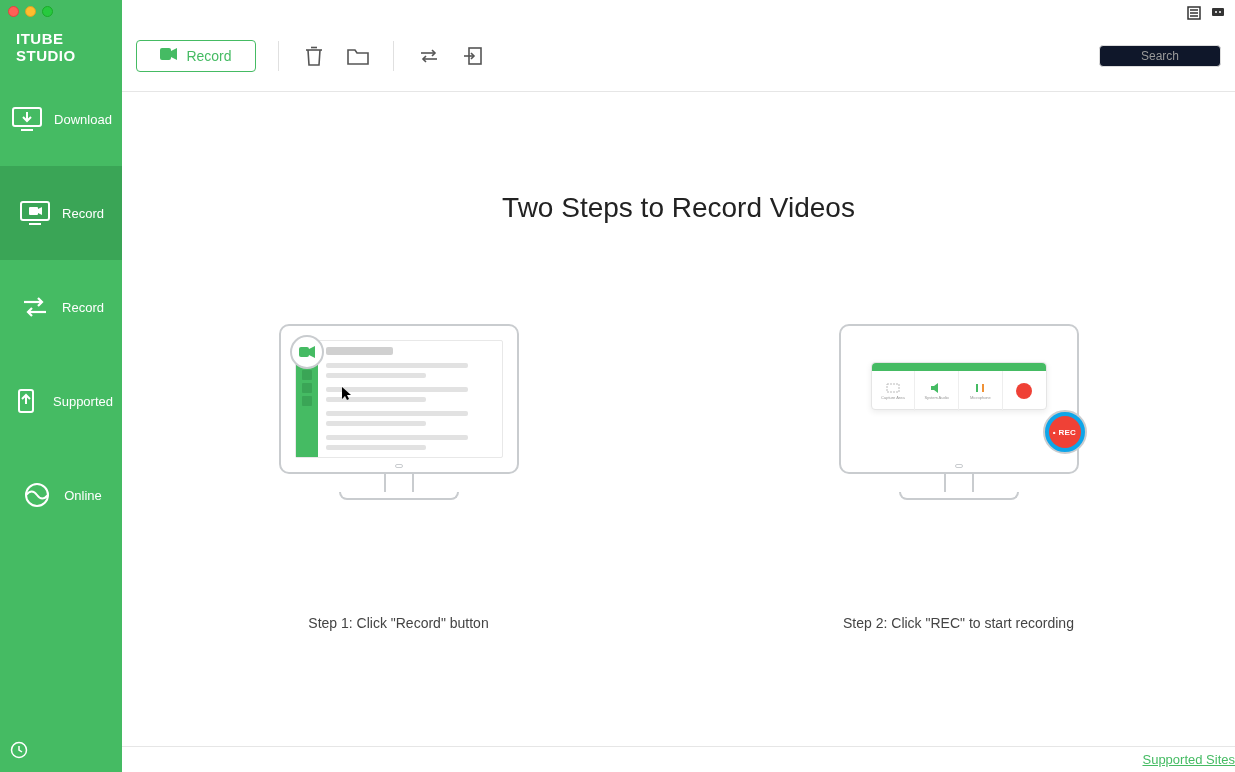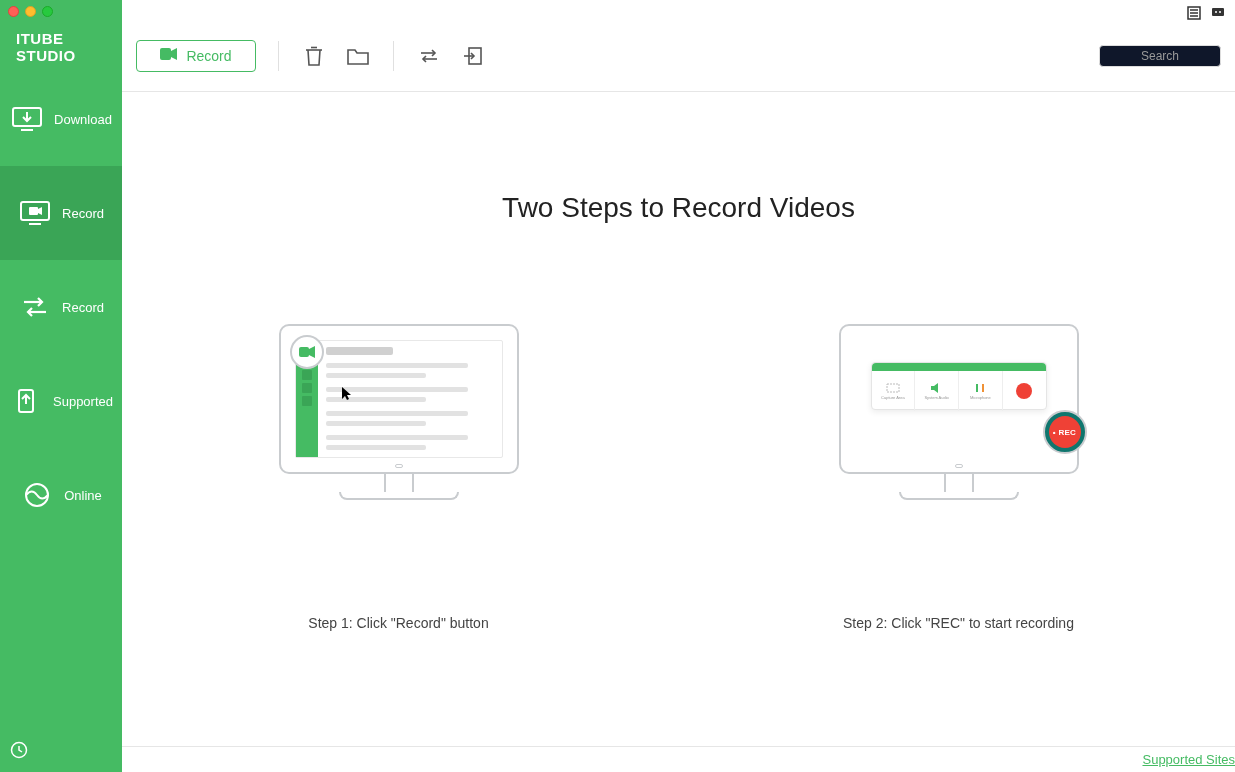--- a/index.html
+++ b/index.html
@@ -62,21 +62,21 @@
 
 
 .rec-toolbar { position:absolute; top:36px; left:30px; right:30px; height:48px; border:1px solid #e5e5e5; border-radius:4px; background:#fff; box-shadow:0 2px 6px rgba(0,0,0,0.08); }
 .rec-toolbar-top { height:8px; background:#45bb63; border-radius:4px 4px 0 0; }
 .rec-toolbar-body { display:flex; height:40px; }
 .rec-cell { flex:1; border-right:1px solid #eee; display:flex; flex-direction:column; align-items:center; justify-content:center; gap:2px; }
 .rec-cell:last-child { border-right:none; }
 .rec-cell-ico { width:14px; height:10px; }
 .rec-cell-lbl { font-size:4px; color:#999; }
 .rec-small-red { width:16px; height:16px; border-radius:50%; background:#ef4136; }
-.rec-big { position:absolute; right:-10px; bottom:18px; width:44px; height:44px; border-radius:50%; background:#0f766e; border:2px solid #c9cccf; display:flex; align-items:center; justify-content:center; }
+.rec-big { position:absolute; right:-10px; bottom:18px; width:44px; height:44px; border-radius:50%; background:#0ea5e9; border:2px solid #c9cccf; display:flex; align-items:center; justify-content:center; }
 .rec-big-inner { width:32px; height:32px; border-radius:50%; background:#ef4136; color:#fff; font-size:8px; font-weight:bold; display:flex; align-items:center; justify-content:center; letter-spacing:0.3px; }
 
 .step-caption { margin-top:115px; font-size:14px; color:#444; text-align:center; }
 
 
 .footer { height: 26px; border-top:1px solid #e6e6e6; display:flex; align-items:center; justify-content:flex-end; }
 .footer-link { color:#45bb63; font-size:13px; text-decoration:underline; cursor:pointer; }
 </style>
 </head>
 <body>

